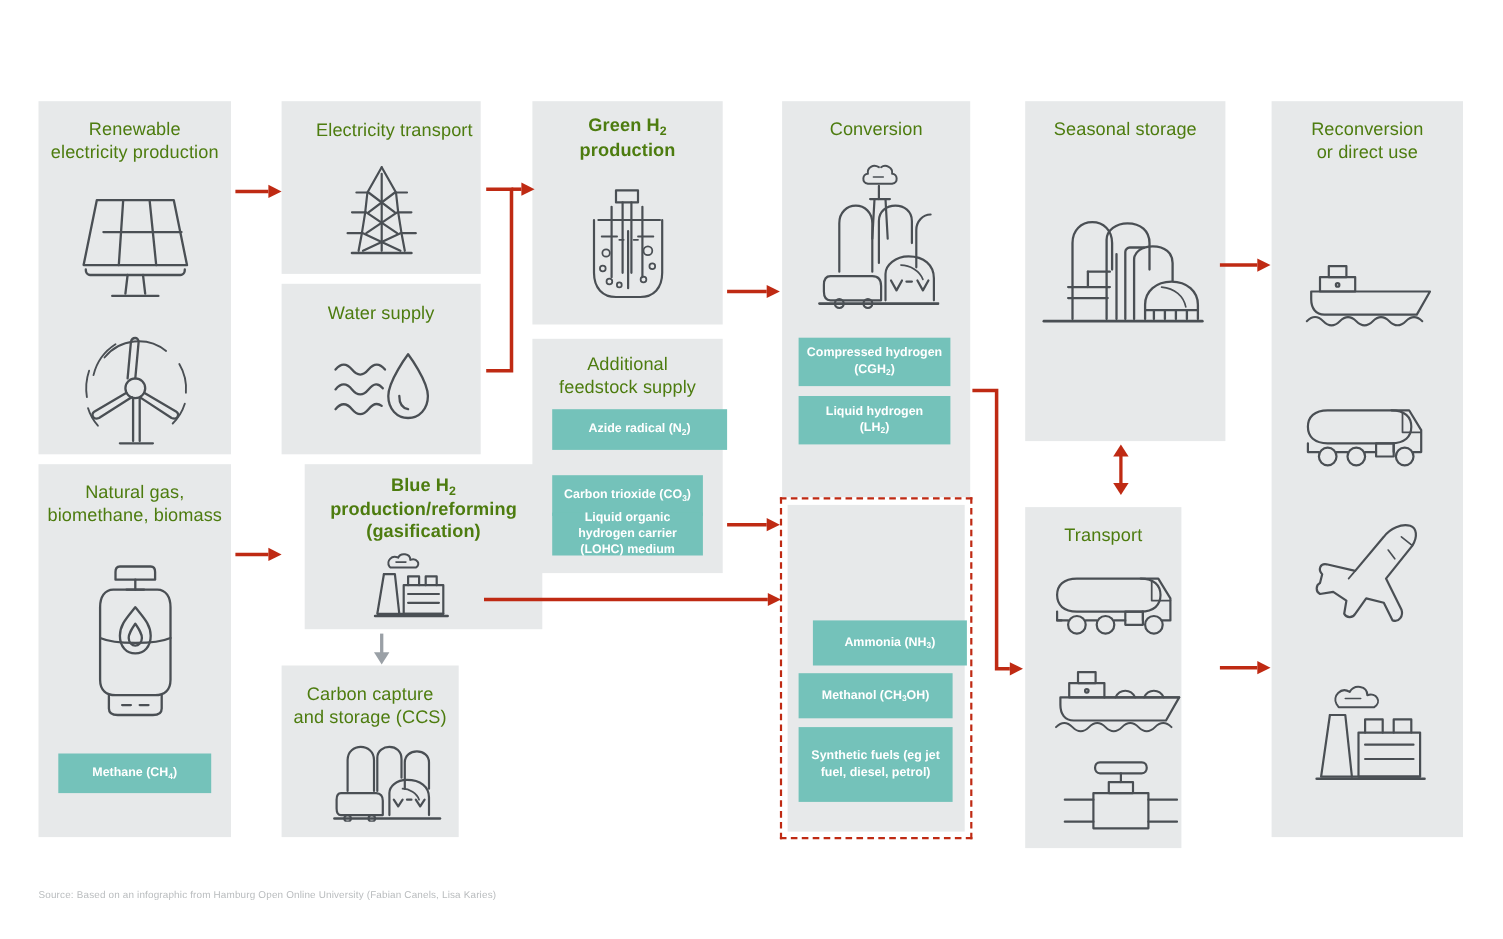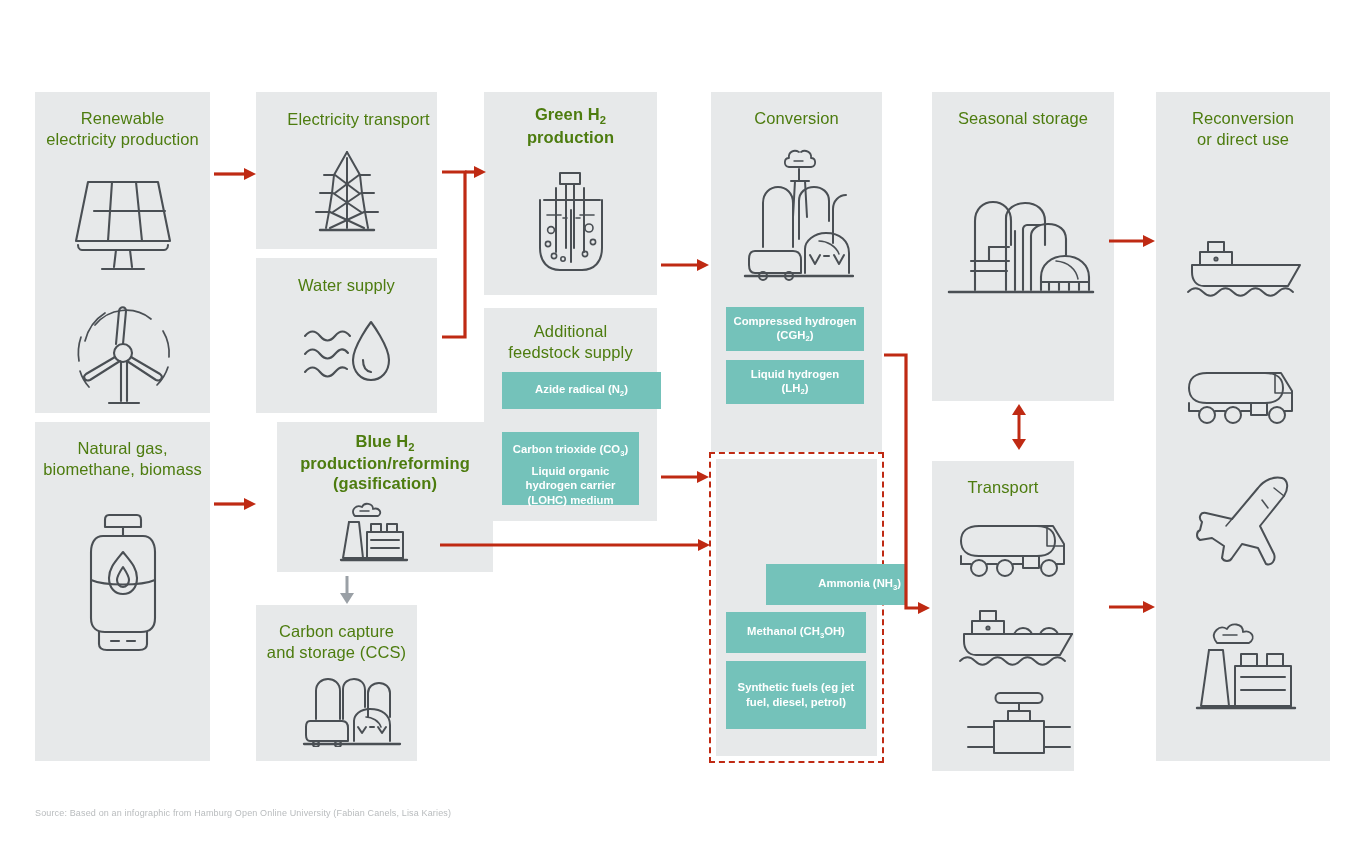--- a/index.html
+++ b/index.html
@@ -117,20 +117,23 @@
         <path d="M38 17 L38 26"></path>
         <path d="M30 26 L46 26"></path>
         <path d="M18 26 L58 26 C66 26 70 33 70 42 L70 108 C70 118 64 122 56 122 L20 122 C12 122 6 118 6 108 L6 42 C6 33 10 26 18 26 Z"></path>
         <path d="M6 70 C20 76 56 76 70 70"></path>
         <path d="M14 122 L14 134 C14 139 18 140 22 140 L54 140 C58 140 62 139 62 134 L62 122"></path>
         <path d="M26 131 L34 131"></path>
         <path d="M42 131 L50 131"></path>
         <path d="M38 42 C30 52 24 58 24 68 C24 78 30 84 38 84 C46 84 52 78 52 68 C52 58 46 52 38 42 Z"></path>
         <path d="M38 57 C34 63 32 66 32 70 C32 74 35 77 38 77 C41 77 44 74 44 70 C44 66 42 63 38 57 Z"></path>
       </svg>
+    </div>
+    <div class="chip" style="left:18px;top:263px;width:139px;height:36px;">
+      <span><span>Methane (CH</span><sub>4</sub><span>)</span></span>
     </div>
   </div>
 
   <div class="panel" style="left:256px;top:92px;width:181px;height:157px;">
     <div class="ptitle" style="top:17px;padding-left:24px;">Electricity transport</div>
     <div class="icon" style="left:56px;top:56px;">
       <svg width="70" height="90" viewBox="0 0 70 90" fill="none" stroke="#4a4f54" stroke-width="2" stroke-linecap="round" stroke-linejoin="round">
         <path d="M35 4 L22 27 L12 27"></path>
         <path d="M35 4 L48 27 L58 27"></path>
         <path d="M22 27 L20 45 L8 45"></path>
@@ -283,21 +286,21 @@
     </div>
     <div class="chip" style="left:15px;top:268px;width:138px;height:44px;flex-direction:column;">
       <span>Liquid hydrogen</span>
       <span><span>(LH</span><sub>2</sub><span>)</span></span>
     </div>
   </div>
 
   <div class="panel" style="left:716px;top:459px;width:161px;height:297px;"></div>
   <div class="dashbox" style="left:709px;top:452px;width:175px;height:311px;"></div>
 
-  <div class="chip" style="left:766px;top:564px;width:140px;height:41px;justify-content:flex-end;">
+  <div class="chip" style="left:739px;top:564px;width:140px;height:41px;">
     <span><span>Ammonia (NH</span><sub>3</sub><span>)</span></span>
   </div>
   <div class="chip" style="left:726px;top:612px;width:140px;height:41px;">
     <span><span>Methanol (CH</span><sub>3</sub><span>OH)</span></span>
   </div>
   <div class="chip" style="left:726px;top:661px;width:140px;height:68px;line-height:15px;">Synthetic fuels (eg jet fuel, diesel, petrol)</div>
 
   <div class="panel" style="left:932px;top:92px;width:182px;height:309px;">
     <div class="ptitle" style="top:16px;">Seasonal storage</div>
     <div class="icon" style="left:13px;top:107px;">

